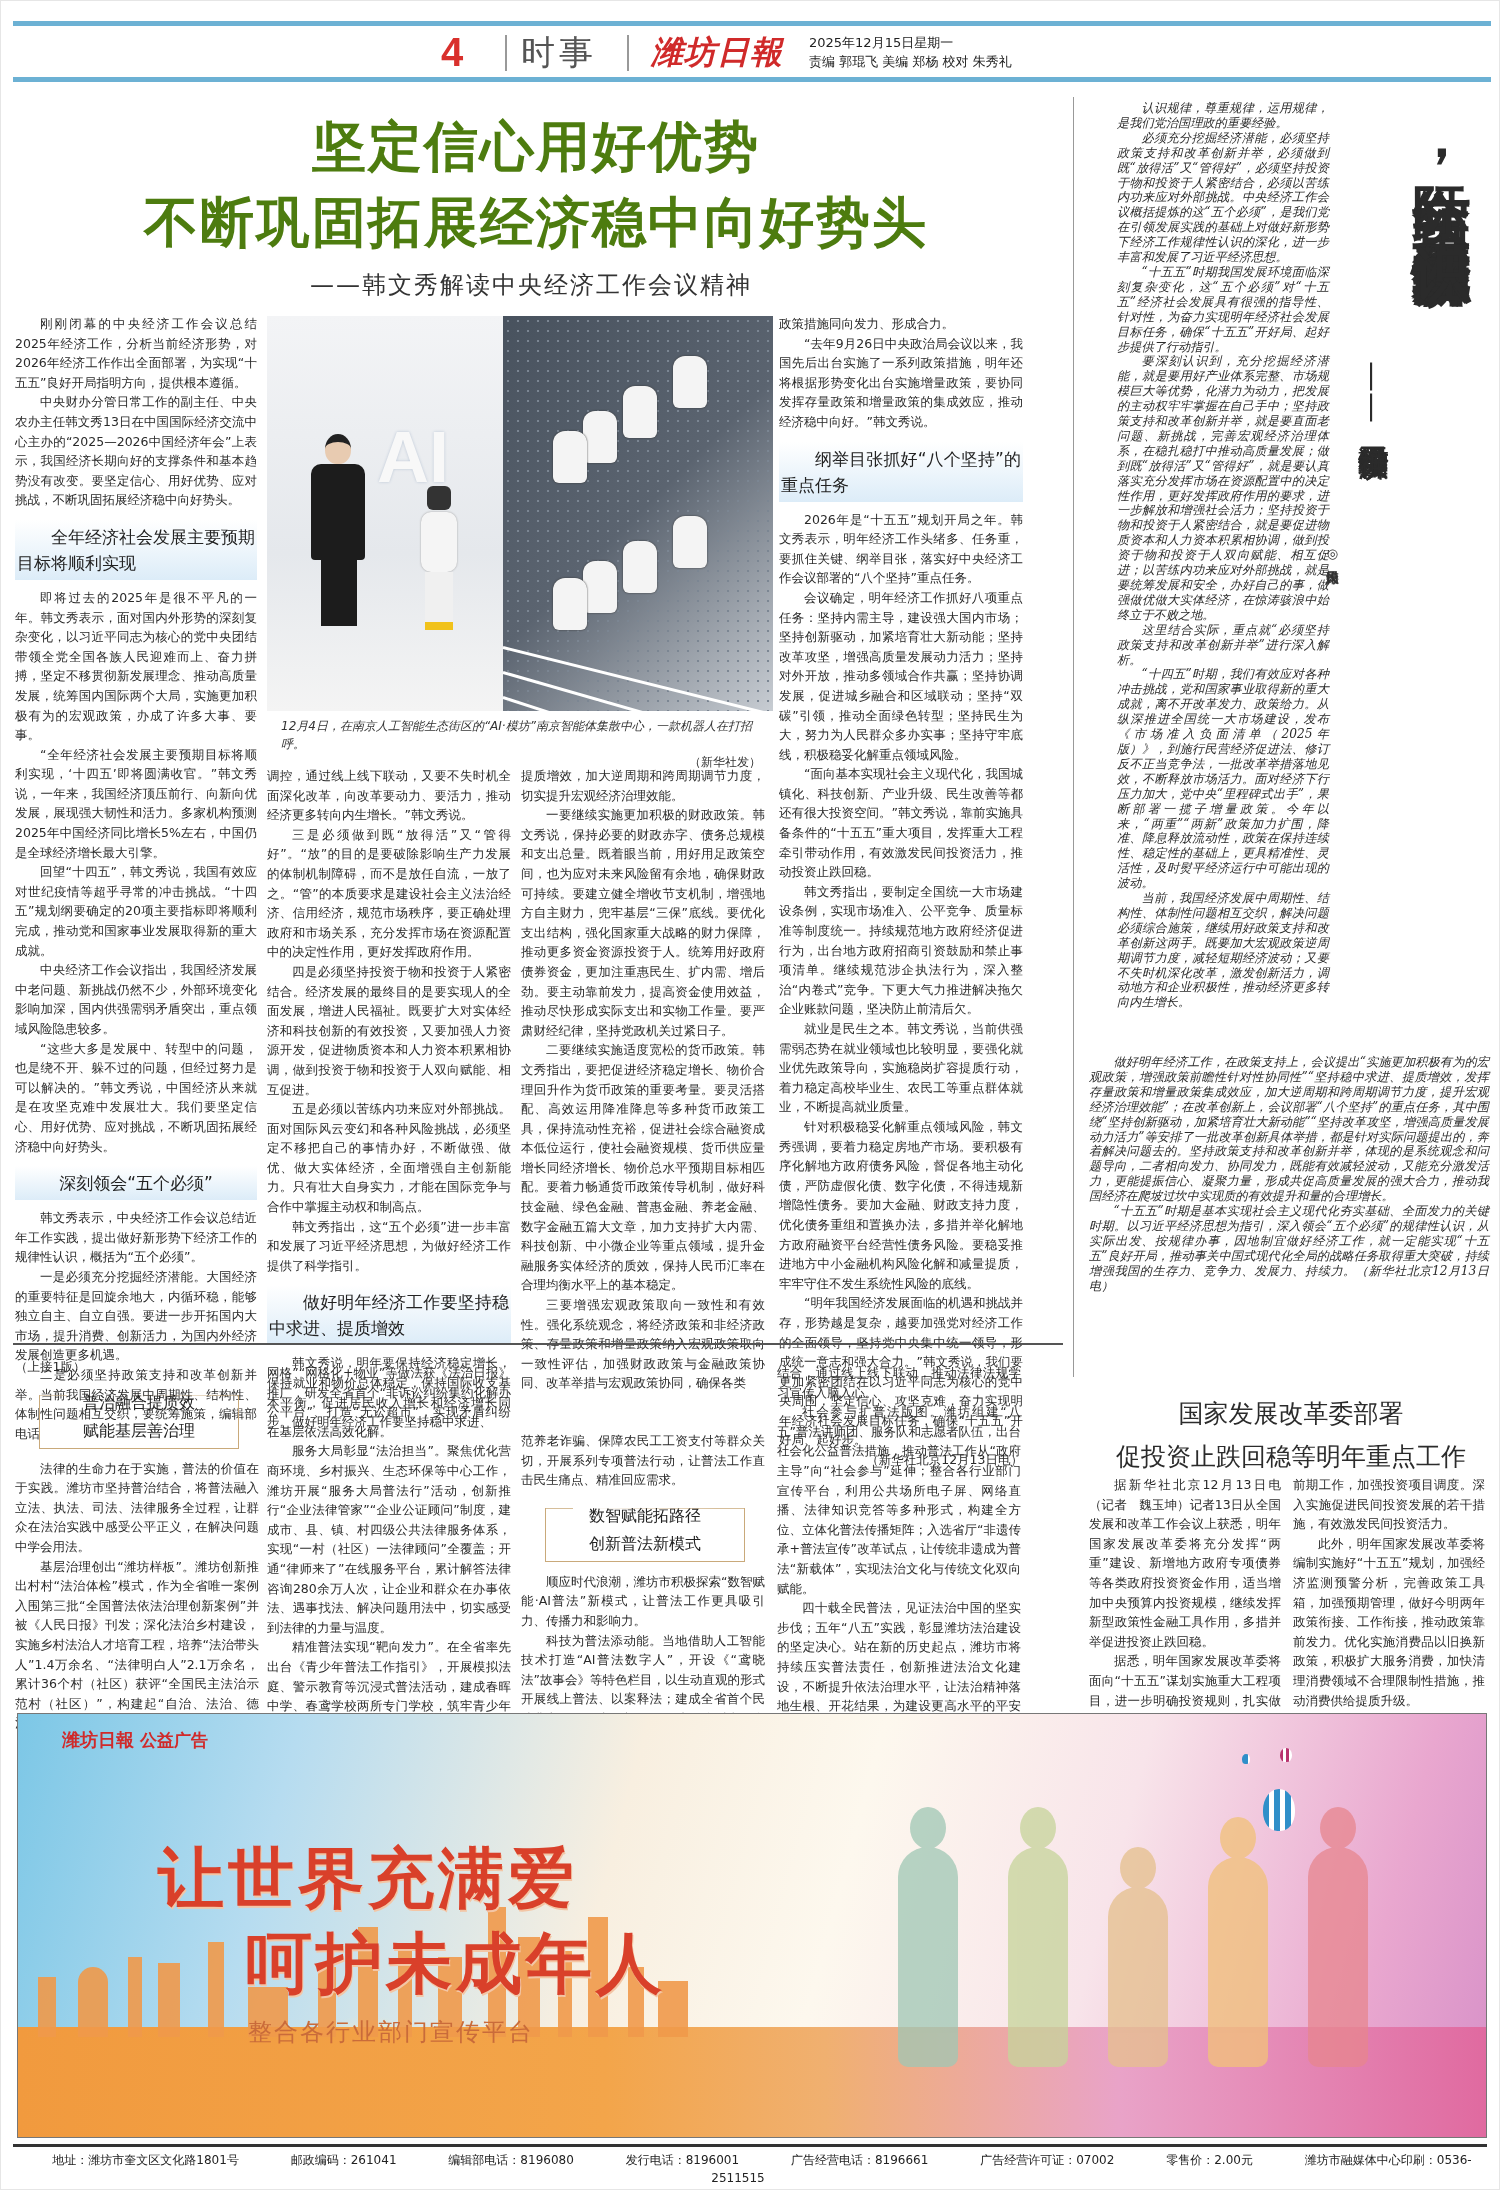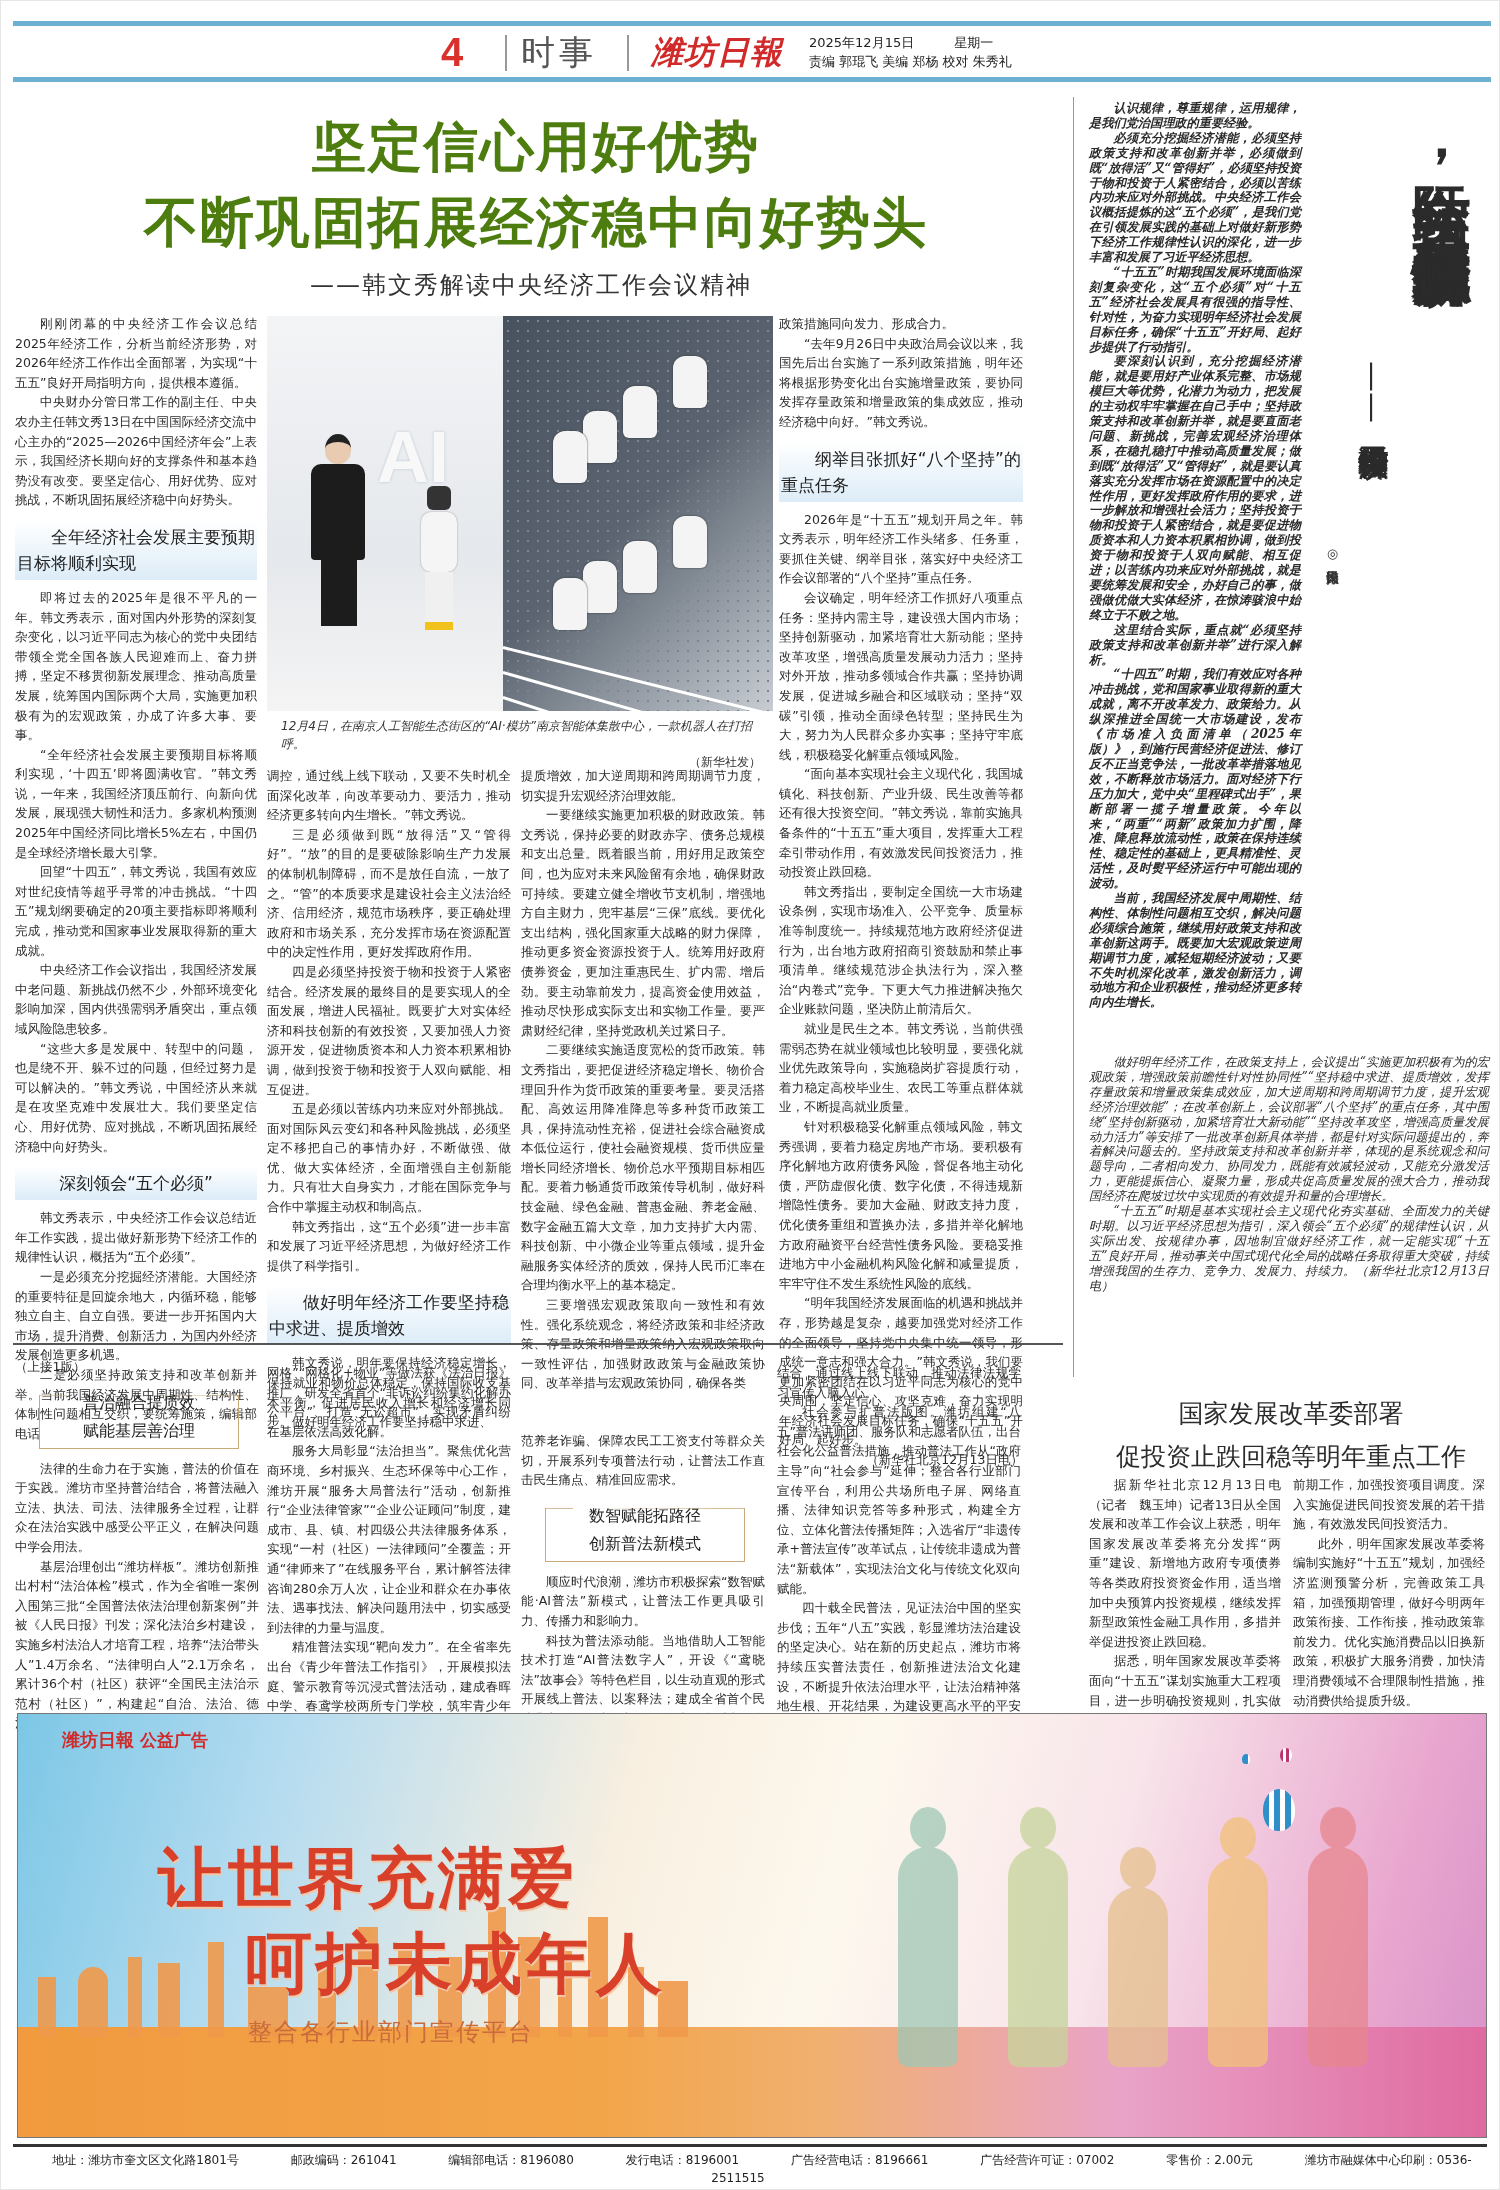--- a/index.html
+++ b/index.html
@@ -8,21 +8,21 @@
   .page { position: absolute; left: 0; top: 0; width: 1500px; height: 2190px; background: #fff; border: 1px solid #e6e6e6; }
 
   
   .rule-blue { position: absolute; left: 12px; right: 8px; height: 5px; background: #6cb1d4; }
   .masthead { position: absolute; left: 0; right: 0; top: 28px; height: 46px; }
   .page-num { position: absolute; left: 440px; top: 0; font-size: 40px; font-weight: bold; color: #d9302c; font-family: "Liberation Sans", sans-serif; line-height: 46px; }
   .mh-sep { position: absolute; top: 6px; width: 2px; height: 36px; background: #999; }
   .section-name { position: absolute; left: 520px; top: 0; font-size: 34px; color: #555; line-height: 46px; letter-spacing: 4px; }
   .logo { position: absolute; left: 650px; top: 0; font-size: 32px; color: #d02a2a; font-family: "DejaVu Serif", serif; font-weight: bold; font-style: italic; line-height: 46px; letter-spacing: 1px; }
   .mh-info { position: absolute; left: 808px; top: 4px; font-size: 13px; color: #222; line-height: 19px; }
-  .mh-info .row1 span + span { margin-left: 40px; }
+  .mh-info .row1 span + span { }
 
   
   .main-title { position: absolute; left: 40px; width: 990px; text-align: center; font-family: "DejaVu Serif", serif; font-weight: bold; color: #4d7c0f; }
   .title1 { top: 112px; font-size: 54px; line-height: 66px; letter-spacing: 2px; }
   .title2 { top: 188px; font-size: 54px; line-height: 66px; letter-spacing: 2px; }
   .subtitle { position: absolute; left: 250px; top: 268px; width: 560px; font-size: 24px; line-height: 32px; color: #333; text-align: center; letter-spacing: 2px; }
 
   .col { position: absolute; font-size: 12.5px; line-height: 19.6px; color: #2a2a2a; text-align: justify; }
   .col p { text-indent: 2em; }
   .col p.noindent { text-indent: 0; }
@@ -182,21 +182,21 @@
     <p>会议确定，明年经济工作抓好八项重点任务：坚持内需主导，建设强大国内市场；坚持创新驱动，加紧培育壮大新动能；坚持改革攻坚，增强高质量发展动力活力；坚持对外开放，推动多领域合作共赢；坚持协调发展，促进城乡融合和区域联动；坚持“双碳”引领，推动全面绿色转型；坚持民生为大，努力为人民群众多办实事；坚持守牢底线，积极稳妥化解重点领域风险。</p>
     <p>“面向基本实现社会主义现代化，我国城镇化、科技创新、产业升级、民生改善等都还有很大投资空间。”韩文秀说，靠前实施具备条件的“十五五”重大项目，发挥重大工程牵引带动作用，有效激发民间投资活力，推动投资止跌回稳。</p>
     <p>韩文秀指出，要制定全国统一大市场建设条例，实现市场准入、公平竞争、质量标准等制度统一。持续规范地方政府经济促进行为，出台地方政府招商引资鼓励和禁止事项清单。继续规范涉企执法行为，深入整治“内卷式”竞争。下更大气力推进解决拖欠企业账款问题，坚决防止前清后欠。</p>
     <p>就业是民生之本。韩文秀说，当前供强需弱态势在就业领域也比较明显，要强化就业优先政策导向，实施稳岗扩容提质行动，着力稳定高校毕业生、农民工等重点群体就业，不断提高就业质量。</p>
     <p>针对积极稳妥化解重点领域风险，韩文秀强调，要着力稳定房地产市场。要积极有序化解地方政府债务风险，督促各地主动化债，严防虚假化债、数字化债，不得违规新增隐性债务。要加大金融、财政支持力度，优化债务重组和置换办法，多措并举化解地方政府融资平台经营性债务风险。要稳妥推进地方中小金融机构风险化解和减量提质，牢牢守住不发生系统性风险的底线。</p>
     <p>“明年我国经济发展面临的机遇和挑战并存，形势越是复杂，越要加强党对经济工作的全面领导，坚持党中央集中统一领导，形成统一意志和强大合力。”韩文秀说，我们要更加紧密团结在以习近平同志为核心的党中央周围，坚定信心、攻坚克难，奋力实现明年经济社会发展目标任务，确保“十五五”开好局、起好步。</p>
     <p style="text-align:right;">（新华社北京12月13日电）</p>
   </div>
 
   <div class="vdivider"></div>
-  <div class="col rtext" style="left:1088px; top:100px; width:212px;font-weight:bold;">
+  <div class="col rtext" style="left:1116px; top:100px; width:212px;">
     <p>认识规律，尊重规律，运用规律，是我们党治国理政的重要经验。</p>
     <p>必须充分挖掘经济潜能，必须坚持政策支持和改革创新并举，必须做到既“放得活”又“管得好”，必须坚持投资于物和投资于人紧密结合，必须以苦练内功来应对外部挑战。中央经济工作会议概括提炼的这“五个必须”，是我们党在引领发展实践的基础上对做好新形势下经济工作规律性认识的深化，进一步丰富和发展了习近平经济思想。</p>
     <p>“十五五”时期我国发展环境面临深刻复杂变化，这“五个必须”对“十五五”经济社会发展具有很强的指导性、针对性，为奋力实现明年经济社会发展目标任务，确保“十五五”开好局、起好步提供了行动指引。</p>
     <p>要深刻认识到，充分挖掘经济潜能，就是要用好产业体系完整、市场规模巨大等优势，化潜力为动力，把发展的主动权牢牢掌握在自己手中；坚持政策支持和改革创新并举，就是要直面老问题、新挑战，完善宏观经济治理体系，在稳扎稳打中推动高质量发展；做到既“放得活”又“管得好”，就是要认真落实充分发挥市场在资源配置中的决定性作用，更好发挥政府作用的要求，进一步解放和增强社会活力；坚持投资于物和投资于人紧密结合，就是要促进物质资本和人力资本积累相协调，做到投资于物和投资于人双向赋能、相互促进；以苦练内功来应对外部挑战，就是要统筹发展和安全，办好自己的事，做强做优做大实体经济，在惊涛骇浪中始终立于不败之地。</p>
     <p>这里结合实际，重点就“必须坚持政策支持和改革创新并举”进行深入解析。</p>
     <p>“十四五”时期，我们有效应对各种冲击挑战，党和国家事业取得新的重大成就，离不开改革发力、政策给力。从纵深推进全国统一大市场建设，发布《市场准入负面清单（2025年版）》，到施行民营经济促进法、修订反不正当竞争法，一批改革举措落地见效，不断释放市场活力。面对经济下行压力加大，党中央“里程碑式出手”，果断部署一揽子增量政策。今年以来，“两重”“两新”政策加力扩围，降准、降息释放流动性，政策在保持连续性、稳定性的基础上，更具精准性、灵活性，及时熨平经济运行中可能出现的波动。</p>
     <p>当前，我国经济发展中周期性、结构性、体制性问题相互交织，解决问题必须综合施策，继续用好政策支持和改革创新这两手。既要加大宏观政策逆周期调节力度，减轻短期经济波动；又要不失时机深化改革，激发创新活力，调动地方和企业积极性，推动经济更多转向内生增长。</p>
   </div>
   <div class="vtitle">结合实际，领会做好新形势下经济工作的规律性认识</div>
   <div class="vsubtitle">——论学习贯彻中央经济工作会议精神</div>

